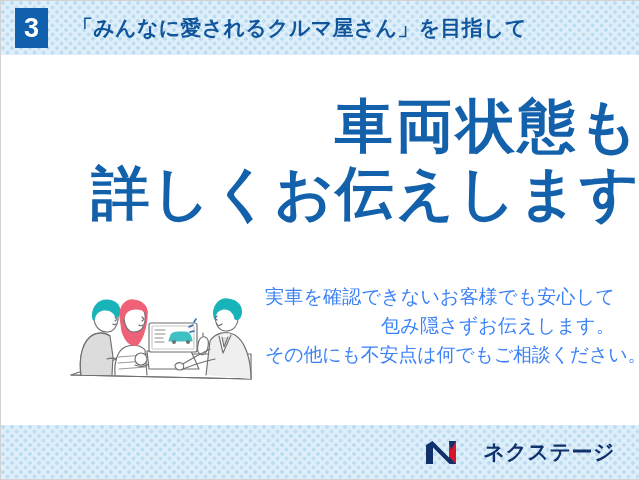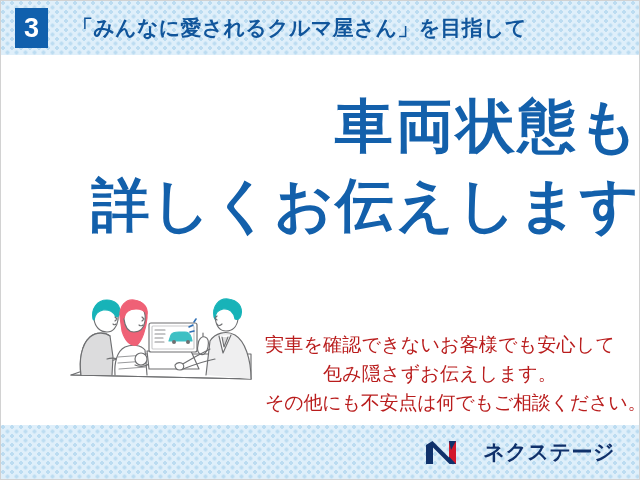--- a/index.html
+++ b/index.html
@@ -81,44 +81,43 @@
     font-weight: bold;
     letter-spacing: 1px;
     line-height: 1.02;
   }
   .headline-line {
     display: block;
     font-size: 58px;
     white-space: nowrap;
   }
   #headline-line-1 { letter-spacing: 3px; }
-  #headline-line-2 { margin-top: 20px; letter-spacing: 2px; }
+  #headline-line-2 { margin-top: 8px; letter-spacing: 2px; }
 
   
   #illustration {
     position: absolute;
     left: 62px;
     top: 278px;
     width: 196px;
     height: 115px;
   }
   #illustration svg { display: block; }
 
   
   #body-copy {
     position: absolute;
     left: 264px;
     top: 282px;
     width: 350px;
-    color: #b91c1c;
+    color: #3b82f6;
     font-size: 19px;
     line-height: 1.52;
     letter-spacing: 0.2px;
-    text-align: center;
-    margin-top: 48px;
+    text-align: right;
   }
   #body-copy .copy-line {
     display: block;
     white-space: nowrap;
   }
   #body-copy .copy-line-4 { letter-spacing: -0.2px; }
 
   
   #footer {
     position: absolute;

